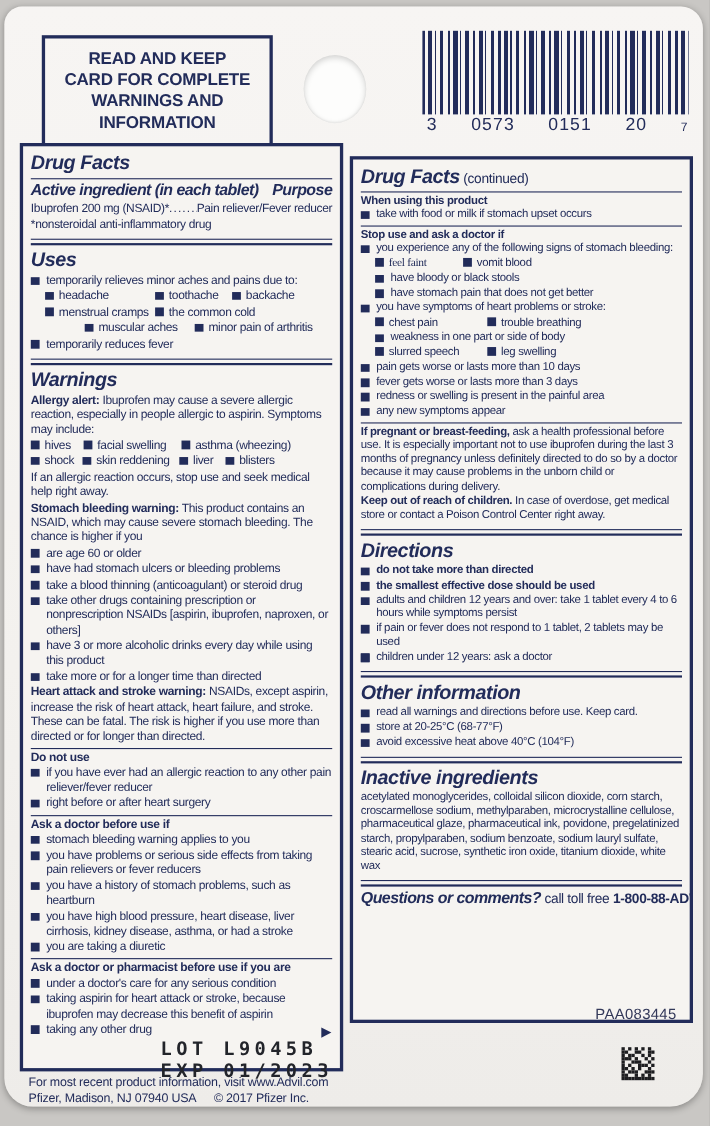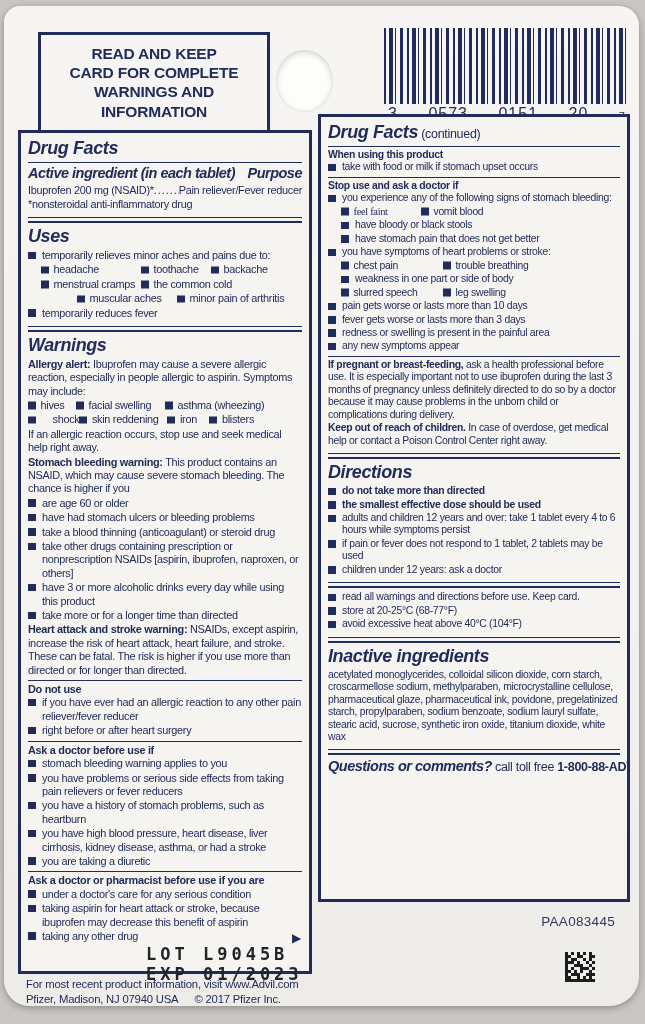--- a/index.html
+++ b/index.html
@@ -6,38 +6,38 @@
     --ink:#222c5a; --card:#f4f2ef; --panel:#f6f4f1; --backdrop:#c9c7c4; --printblack:#22242a;
   }
   html,body{margin:0;padding:0;background:#b9b7b4;font-family:"Liberation Sans",sans-serif;}
   .stage{position:relative;width:645px;height:1024px;background:var(--backdrop);overflow:hidden;}
   .card{position:absolute;left:4px;top:6px;width:635px;height:1000px;
         background:linear-gradient(180deg,#f7f5f3 0%,#f3f1ee 60%,#eeece9 100%);
         border-radius:16px 20px 30px 26px;box-shadow:0 2px 7px rgba(0,0,0,.3);}
 
   
   .notice{position:absolute;left:34px;top:26px;width:196px;border:3.5px solid var(--ink);
-          padding:9px 15px;text-align:center;font-weight:bold;font-size:15.5px;line-height:1.24;
+          padding:9px 4px;text-align:center;font-weight:bold;font-size:15.5px;line-height:1.24;
           color:var(--ink);white-space:pre-line;letter-spacing:-0.2px;}
   .hole{position:absolute;left:272px;top:44px;width:57px;height:62px;border-radius:50%;
         background:#fdfdfc;box-shadow:inset 0 2px 6px rgba(0,0,0,.18), inset 0 -1px 2px rgba(0,0,0,.06);}
   .barcode{position:absolute;left:380px;top:22px;width:242px;height:76px;
         background:repeating-linear-gradient(90deg,var(--ink) 0 2px,transparent 2px 5px,
         var(--ink) 5px 9px,transparent 9px 11px,var(--ink) 11px 12px,transparent 12px 16px,
         var(--ink) 16px 19px,transparent 19px 23px);}
   .barcode-digits{position:absolute;left:384px;top:99px;width:238px;display:flex;
         justify-content:space-between;align-items:flex-end;color:var(--ink);
         font-size:16px;font-weight:500;letter-spacing:1px;}
   .bcheck{font-size:11px;padding-bottom:1px;font-weight:500;}
 
   
   .colbox{position:absolute;background:var(--panel);border:3px solid var(--ink);color:var(--ink);
           padding:3px 7px 6px;box-sizing:border-box;overflow:hidden;}
   #col-left{left:14px;top:124px;width:294px;height:844px;font-size:10.9px;line-height:1.23;letter-spacing:-0.3px;}
-  #col-right{left:314px;top:108px;width:312px;height:788px;font-size:10.4px;line-height:1.2;letter-spacing:-0.3px;}
+  #col-right{left:314px;top:136px;width:312px;height:788px;font-size:10.4px;line-height:1.2;letter-spacing:-0.3px;}
 
   .sec{padding:2px 0 5px;}
   .sec + .sec{border-top:2.6px solid var(--ink);margin-top:3px;padding-top:3px;}
   .sec:not(:last-child){border-bottom:1.3px solid var(--ink);}
 
   .h1p{font-size:18px;font-weight:bold;font-style:italic;letter-spacing:-0.4px;margin:0 0 2px;line-height:1.15;}
   .h1p.small{font-size:14.5px;letter-spacing:-0.5px;white-space:nowrap;}
   .h1p .rseg{font-size:12.5px;font-style:normal;font-weight:normal;letter-spacing:-0.3px;}
   .h1p .bseg{font-size:12.5px;font-style:normal;font-weight:bold;letter-spacing:-0.3px;}
   .h1row{display:flex;justify-content:space-between;font-size:14.5px;font-weight:bold;
@@ -155,31 +155,31 @@
             <span class="cell" style="min-width: 89px;">
               <span class="bullet"></span>
               <span class="rseg">facial swelling</span>
             </span>
             <span class="cell">
               <span class="bullet"></span>
               <span class="rseg">asthma (wheezing)</span>
             </span>
           </div>
           <div class="row">
-            <span class="cell" style="min-width: 47px; gap: 12px;">
+            <span class="cell" style="min-width: 47px;">
               <span class="bullet"></span>
               <span class="rseg">shock</span>
             </span>
             <span class="cell" style="min-width: 88px;">
               <span class="bullet"></span>
               <span class="rseg">skin reddening</span>
             </span>
             <span class="cell" style="min-width: 42px;">
               <span class="bullet"></span>
-              <span class="rseg">iron</span>
+              <span class="rseg">liver</span>
             </span>
             <span class="cell">
               <span class="bullet"></span>
               <span class="rseg">blisters</span>
             </span>
           </div>
           <div class="p"><span class="rseg">If an allergic reaction occurs, stop use and seek medical help right away.</span></div>
           <div class="p"><span class="bseg">Stomach bleeding warning:</span><span class="rseg"> This product contains an NSAID, which may cause severe stomach bleeding. The chance is higher if you</span></div>
           <div class="li"><span class="bullet"></span><span class="rseg">are age 60 or older</span></div>
           <div class="li"><span class="bullet"></span><span class="rseg">have had stomach ulcers or bleeding problems</span></div>
@@ -248,32 +248,33 @@
               <span class="bullet"></span>
               <span class="rseg">leg swelling</span>
             </span>
           </div>
           <div class="li"><span class="bullet"></span><span class="rseg">pain gets worse or lasts more than 10 days</span></div>
           <div class="li"><span class="bullet"></span><span class="rseg">fever gets worse or lasts more than 3 days</span></div>
           <div class="li"><span class="bullet"></span><span class="rseg">redness or swelling is present in the painful area</span></div>
           <div class="li"><span class="bullet"></span><span class="rseg">any new symptoms appear</span></div>
           <div class="rule"></div>
           <div class="p"><span class="bseg">If pregnant or breast-feeding,</span><span class="rseg"> ask a health professional before use. It is especially important not to use ibuprofen during the last 3 months of pregnancy unless definitely directed to do so by a doctor because it may cause problems in the unborn child or complications during delivery.</span></div>
-          <div class="p"><span class="bseg">Keep out of reach of children.</span><span class="rseg"> In case of overdose, get medical help or contact a Poison Control Center right away.</span></div>
+          <div class="p"><span class="bseg">Keep out of reach of children.</span><span class="rseg"> In case of overdose, get medical store or contact a Poison Control Center right away.</span></div>
         </div>
         <div class="sec">
           <div class="h1p"><span class="hseg">Directions</span></div>
           <div class="li"><span class="bullet"></span><span class="bseg">do not take more than directed</span></div>
           <div class="li"><span class="bullet"></span><span class="bseg">the smallest effective dose should be used</span></div>
           <div class="li"><span class="bullet"></span><span class="rseg">adults and children 12 years and over: take 1 tablet every 4 to 6 hours while symptoms persist</span></div>
           <div class="li"><span class="bullet"></span><span class="rseg">if pain or fever does not respond to 1 tablet, 2 tablets may be used</span></div>
           <div class="li"><span class="bullet"></span></div>
           <div class="li"><span class="bullet"></span><span class="rseg">children under 12 years: ask a doctor</span></div>
         </div>
         <div class="sec">
+          <div class="h1p"><span class="hseg">Other information</span></div>
           <div class="li"><span class="bullet"></span><span class="rseg">read all warnings and directions before use. Keep card.</span></div>
           <div class="li"><span class="bullet"></span><span class="rseg">store at 20-25°C (68-77°F)</span></div>
           <div class="li"><span class="bullet"></span><span class="rseg">avoid excessive heat above 40°C (104°F)</span></div>
         </div>
         <div class="sec">
           <div class="h1p"><span class="hseg">Inactive ingredients</span></div>
           <div class="p"><span class="rseg">acetylated monoglycerides, colloidal silicon dioxide, corn starch, croscarmellose sodium, methylparaben, microcrystalline cellulose, pharmaceutical glaze, pharmaceutical ink, povidone, pregelatinized starch, propylparaben, sodium benzoate, sodium lauryl sulfate, stearic acid, sucrose, synthetic iron oxide, titanium dioxide, white wax</span></div>
         </div>
         <div class="sec">
           <div class="h1p small"><span class="hseg">Questions or comments?</span><span class="rseg"> call toll free </span><span class="bseg">1-800-88-ADVIL</span></div>

